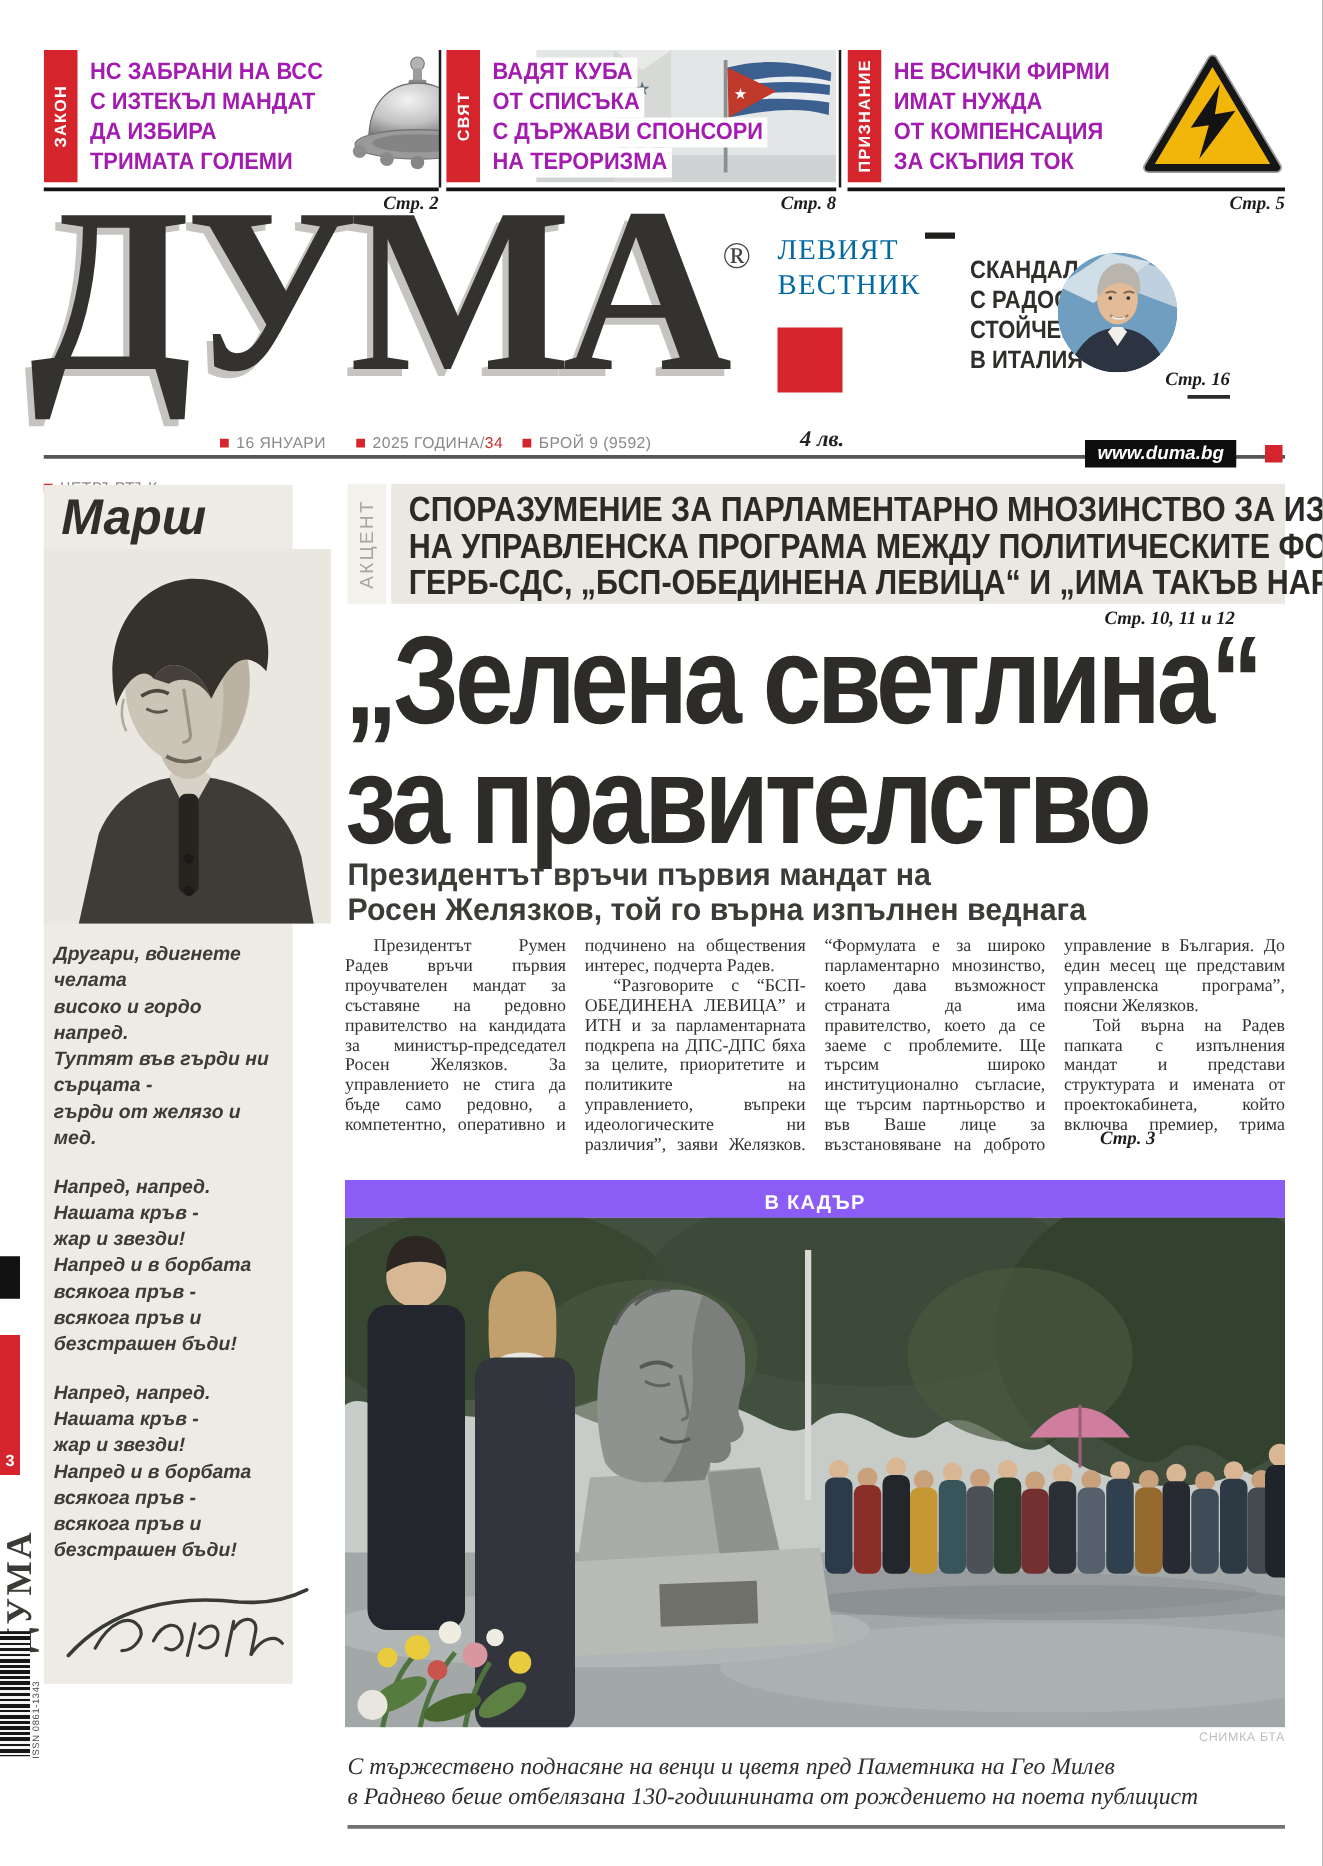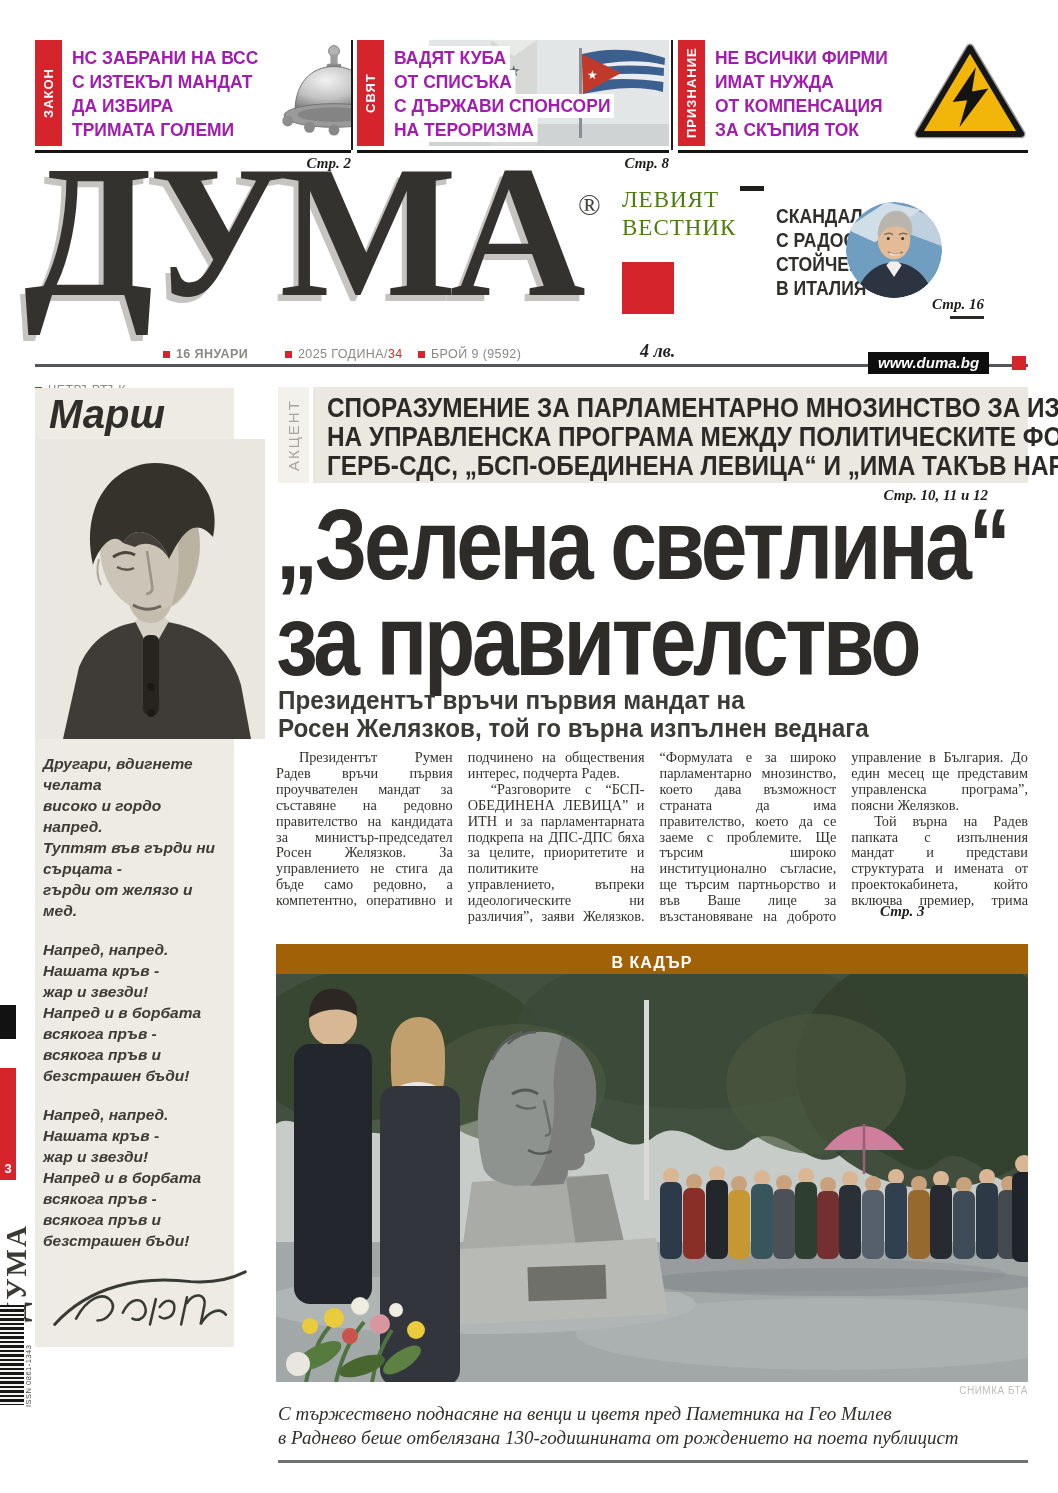--- a/index.html
+++ b/index.html
@@ -23,21 +23,21 @@
   .t-page{text-align:right;font-family:"Liberation Serif",serif;font-style:italic;
           font-weight:bold;font-size:15px;color:#1d1d1b;padding-top:2px;}
   .t-div{position:absolute;top:40px;width:2px;height:110px;background:#1c1c1c;}
 
   
   .logo{left:24px;top:148px;font-family:"Liberation Serif",serif;font-weight:bold;
         font-size:188px;line-height:168px;letter-spacing:-7px;color:#34322e;
         text-shadow:-5px 6px 0 rgba(140,138,132,.5);}
   .reg{left:578px;top:188px;font-size:30px;color:#45433f;font-family:"Liberation Serif",serif;}
   .tagline{left:622px;top:186px;font-family:"Liberation Serif",serif;font-size:23px;
-           line-height:28px;letter-spacing:1px;color:#4d7c0f;}
+           line-height:28px;letter-spacing:1px;color:#0369a1;}
   .redsq{left:622px;top:262px;width:52px;height:52px;background:#d6242c;}
   .promo-dash{left:740px;top:186px;width:24px;height:5px;background:#1e1e1c;}
   .promo{left:740px;top:204px;font-weight:bold;font-size:20px;line-height:24px;color:#2f2e2b;margin-left:36px;}
   .promo div{transform:scaleX(.88);transform-origin:left;white-space:nowrap;}
   .promo-photo{left:846px;top:202px;width:96px;height:96px;border-radius:50%;overflow:hidden;}
   .promo-page{left:900px;top:296px;width:84px;text-align:right;
               font-family:"Liberation Serif",serif;font-style:italic;font-weight:bold;
               font-size:15px;color:#1d1d1b;}
   .promo-ul{left:950px;top:316px;width:34px;height:3px;background:#2a2a28;}
 
@@ -94,21 +94,21 @@
 
   
   .body-cols{left:276px;top:750px;width:752px;height:188px;column-count:4;column-gap:15px;
              column-fill:auto;overflow:hidden;font-family:"Liberation Serif",serif;
              font-size:14.3px;line-height:15.9px;text-align:justify;color:#33322f;}
   .body-cols p{margin:0;text-indent:1.6em;}
   .contin{left:880px;top:903px;width:105px;text-align:left;font-family:"Liberation Serif",serif;
           font-style:italic;font-weight:bold;font-size:15px;color:#1d1d1b;}
 
   
-  .kadur{left:276px;top:944px;width:752px;height:38px;background:#a16207;color:#fff;
+  .kadur{left:276px;top:944px;width:752px;height:38px;background:#8b5cf6;color:#fff;
          font-weight:bold;font-size:16px;letter-spacing:1px;display:flex;
          align-items:center;justify-content:center;}
   .photo{left:276px;top:974px;width:752px;height:408px;overflow:hidden;}
   .credit{left:276px;top:1385px;width:752px;text-align:right;font-size:10px;
           color:#bfbeb9;letter-spacing:.5px;}
   .caption{left:278px;top:1402px;font-family:"Liberation Serif",serif;font-style:italic;
            font-size:19px;line-height:24px;color:#2e2e2b;}
   .b-rule{left:278px;top:1460px;width:750px;height:3px;background:#707173;}
 </style>
 </head>
@@ -202,20 +202,21 @@
       </div>
       <div class="t-icon">
         <svg width="116" height="102" viewBox="0 0 120 105">
           <path d="M60 8 L113 97 L7 97 Z" fill="#f2b50a" stroke="#9c9c9c" stroke-width="9" stroke-linejoin="round"></path>
           <path d="M60 8 L113 97 L7 97 Z" fill="#f2b50a" stroke="#161616" stroke-width="6" stroke-linejoin="round"></path>
           <path d="M66 28 L42 64 L57 62 L49 90 L79 50 L62 53 Z" fill="#131313"></path>
         </svg>
       </div>
     </div>
     <div class="t-rule"></div>
+    <div class="t-page">Стр. 5</div>
   </div>
 
   <div class="abs logo">ДУМА</div>
   <div class="abs reg">®</div>
   <div class="abs tagline">
     <div>ЛЕВИЯТ</div>
     <div>ВЕСТНИК</div>
   </div>
   <div class="abs redsq"></div>
   <div class="abs promo-dash"></div>
@@ -248,21 +249,21 @@
       </g>
     </svg>
   </div>
   <div class="abs promo-page">Стр. 16</div>
   <div class="abs promo-ul"></div>
 
   <div class="abs d-item" style="left:35px;margin-top:36px;">
     <span class="sq"></span>
     <span>ЧЕТВЪРТЪК</span>
   </div>
-  <div class="abs d-item" style="left:163px;font-weight:bold;">
+  <div class="abs d-item" style="left:176px;">
     <span class="sq"></span>
     <span>16 ЯНУАРИ</span>
   </div>
   <div class="abs d-item" style="left:285px;">
     <span class="sq"></span>
     <span><span>2025 ГОДИНА/</span><span class="rd">34</span></span>
   </div>
   <div class="abs d-item" style="left:418px;">
     <span class="sq"></span>
     <span>БРОЙ 9 (9592)</span>

